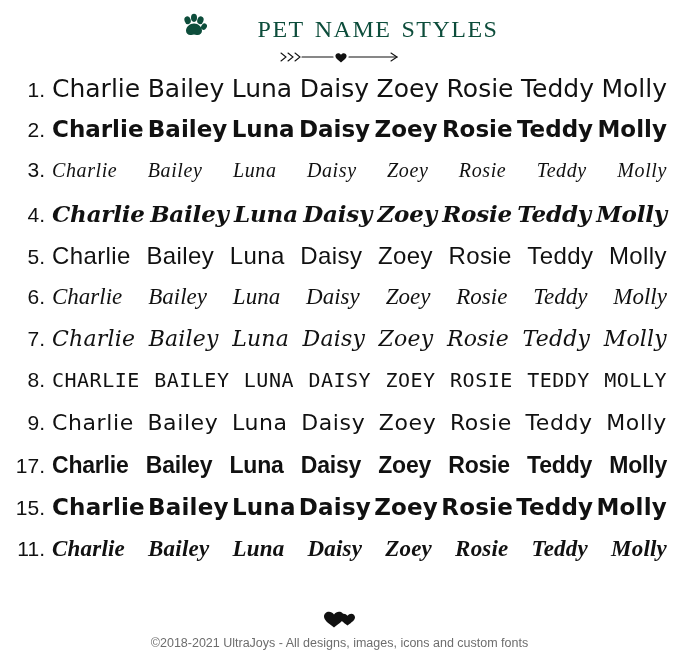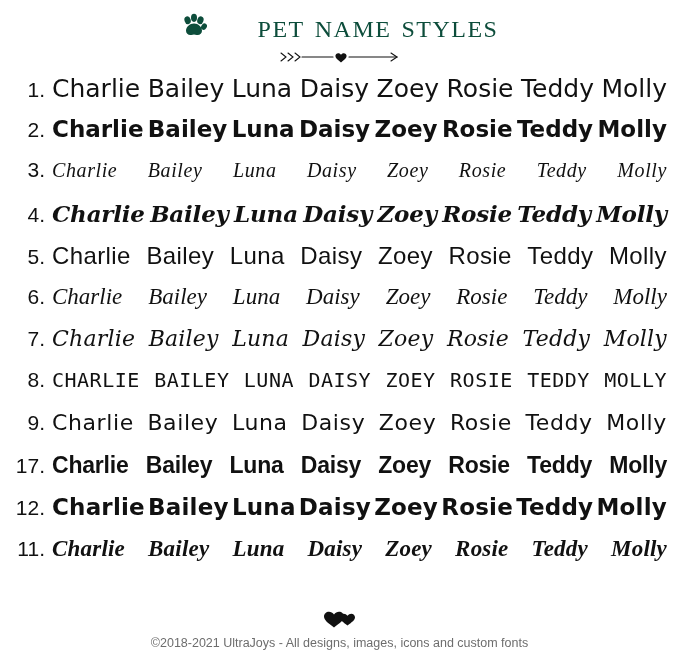--- a/index.html
+++ b/index.html
@@ -289,21 +289,21 @@
       <span>Luna</span>
       <span>Daisy</span>
       <span>Zoey</span>
       <span>Rosie</span>
       <span>Teddy</span>
       <span>Molly</span>
     </div>
   </div>
 
   <div class="row">
-    <div class="row-num">12.</div>
+    <div class="row-num">15.</div>
     <div class="row-names s11">
       <span>Charlie</span>
       <span>Bailey</span>
       <span>Luna</span>
       <span>Daisy</span>
       <span>Zoey</span>
       <span>Rosie</span>
       <span>Teddy</span>
       <span>Molly</span>
     </div>

